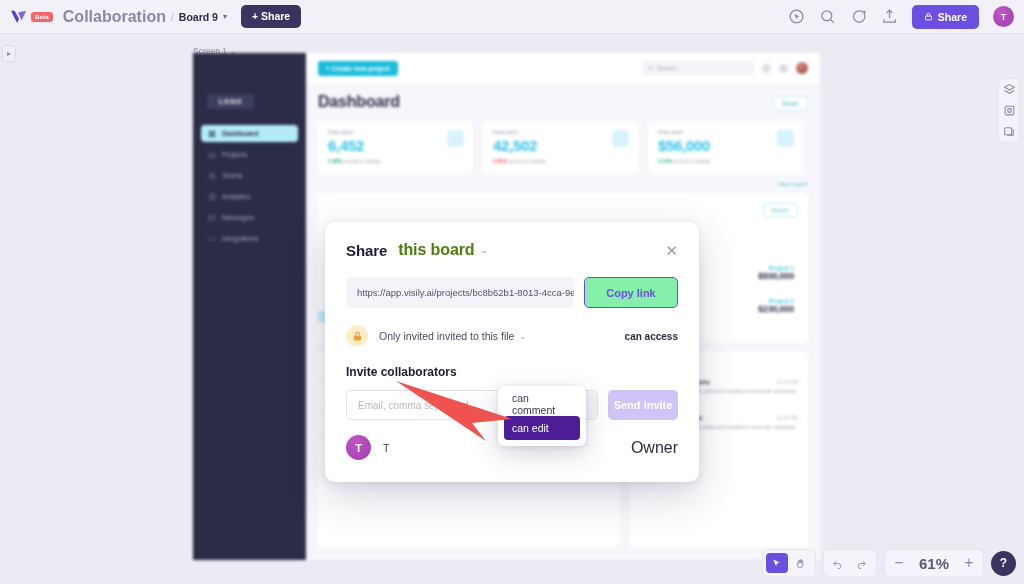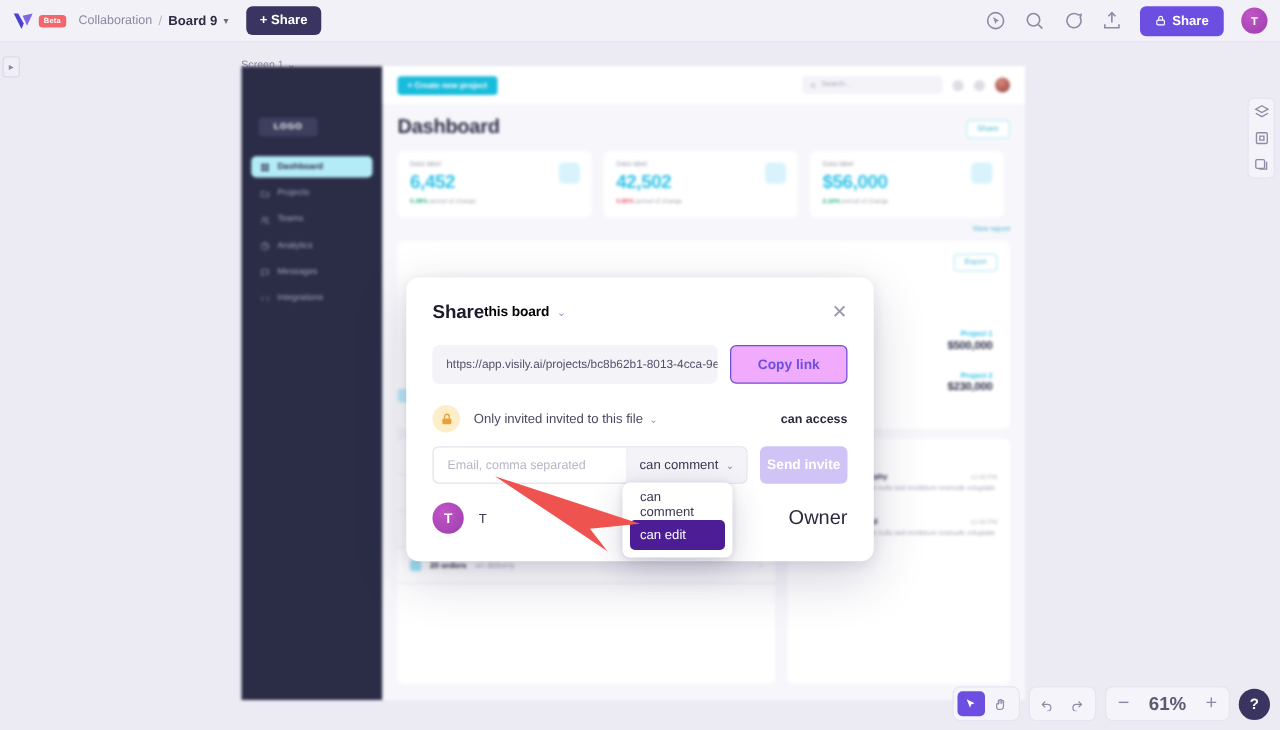--- a/index.html
+++ b/index.html
@@ -17,21 +17,21 @@
     background: #f3f1f8; display: flex; align-items: center;
     padding: 0 10px; z-index: 40;
     border-bottom: 1px solid #e2def0;
   }
   .logo-mark { width: 18px; height: 16px; margin-right: 3px; flex: 0 0 auto; }
   .beta-badge {
     background: #f2676b; color: #fff; font-size: 6px; font-weight: bold;
     border-radius: 3px; padding: 2px 4px; letter-spacing: .2px;
     margin-right: 10px; line-height: 1;
   }
-  .crumb { font-size: 10px; color: #8b88a0; }
+  .crumb { font-size: 16px; color: #8b88a0; font-weight: bold; }
   .crumb-sep { font-size: 10.5px; color: #b6b3c6; margin: 0 5px; }
   .crumb-current { font-size: 10.5px; color: #2e2b43; font-weight: bold; }
   .crumb-caret { margin-left: 5px; color: #6f6c85; font-size: 8px; }
   .screen-btn {
     margin-left: 14px; background: #3a3560; color: #fff;
     font-size: 10.5px; font-weight: bold; border-radius: 5px;
     padding: 5px 11px 6px; display: flex; align-items: center; gap: 4px;
   }
   .topbar-right { margin-left: auto; display: flex; align-items: center; gap: 14px; }
   .tb-icon { width: 17px; height: 17px; color: #8d8aa4; display: block; }
@@ -178,34 +178,34 @@
   
   .modal {
     position: absolute; left: 325px; top: 188px; width: 374px;
     background: #fff; border-radius: 10px;
     box-shadow: 0 14px 42px rgba(40,30,80,.20), 0 2px 10px rgba(40,30,80,.10);
     padding: 19px 21px 22px; z-index: 50;
   }
   .modal-head { display: flex; align-items: center; }
   .modal-title { font-size: 15px; font-weight: bold; color: #1d1b2b; letter-spacing: -.1px; }
   .modal-scope {
-    font-size: 11px; font-weight: bold; color: #000000; letter-spacing: -.1px;
+    font-size: 16px; font-weight: bold; color: #4d7c0f; margin-left: 11px; letter-spacing: -.1px;
   }
   .scope-caret { color: #9a8fd6; font-size: 9px; margin-left: 6px; }
   .modal-close { margin-left: auto; color: #9b98ad; font-size: 15px; line-height: 1; font-weight: 300; }
 
   .link-row { display: flex; align-items: center; gap: 10px; margin-top: 18px; }
   .link-field {
     flex: 1; height: 31px; background: #f4f3f8; border-radius: 5px;
     display: flex; align-items: center; padding: 0 11px;
     font-size: 9.5px; color: #53506a; overflow: hidden; white-space: nowrap;
   }
   .copy-btn {
     width: 94px; height: 31px; border: 1px solid #6c4ee0; border-radius: 5px;
-    color: #6c4ee0; font-size: 11px; font-weight: bold; background: #f0abfc;
+    color: #6c4ee0; font-size: 11px; font-weight: bold; background: #86efac;
     display: flex; align-items: center; justify-content: center;
   }
 
   .perm-row { display: flex; align-items: center; margin-top: 17px; }
   .lock-circle {
     width: 22px; height: 22px; border-radius: 50%; background: #fdeec9;
     display: flex; align-items: center; justify-content: center; flex: 0 0 auto;
   }
   .perm-text { margin-left: 11px; font-size: 10.5px; color: #4c4960; }
   .perm-caret { color: #9b98ad; font-size: 8px; margin-left: 5px; }
@@ -533,20 +533,21 @@
         <svg width="11" height="11" viewBox="0 0 24 24" fill="none" stroke="#e8a13a" stroke-width="2.4">
           <rect x="4" y="10.5" width="16" height="10" rx="2.5" fill="#e8a13a" stroke="none"></rect>
           <path d="M8 10.5V7a4 4 0 0 1 8 0v3.5"></path>
         </svg>
       </div>
       <span class="perm-text">Only invited invited to this file</span>
       <span class="perm-caret">⌄</span>
       <span class="perm-right">can access</span>
     </div>
 
+    <div class="invite-h">Invite collaborators</div>
 
     <div class="invite-row">
       <div class="invite-box">
         <input class="invite-input" placeholder="Email, comma separated" style="">
         <div class="role-select">
           <span>can comment</span>
           <span class="role-caret">⌄</span>
         </div>
       </div>
       <div class="send-btn">Send invite</div>

